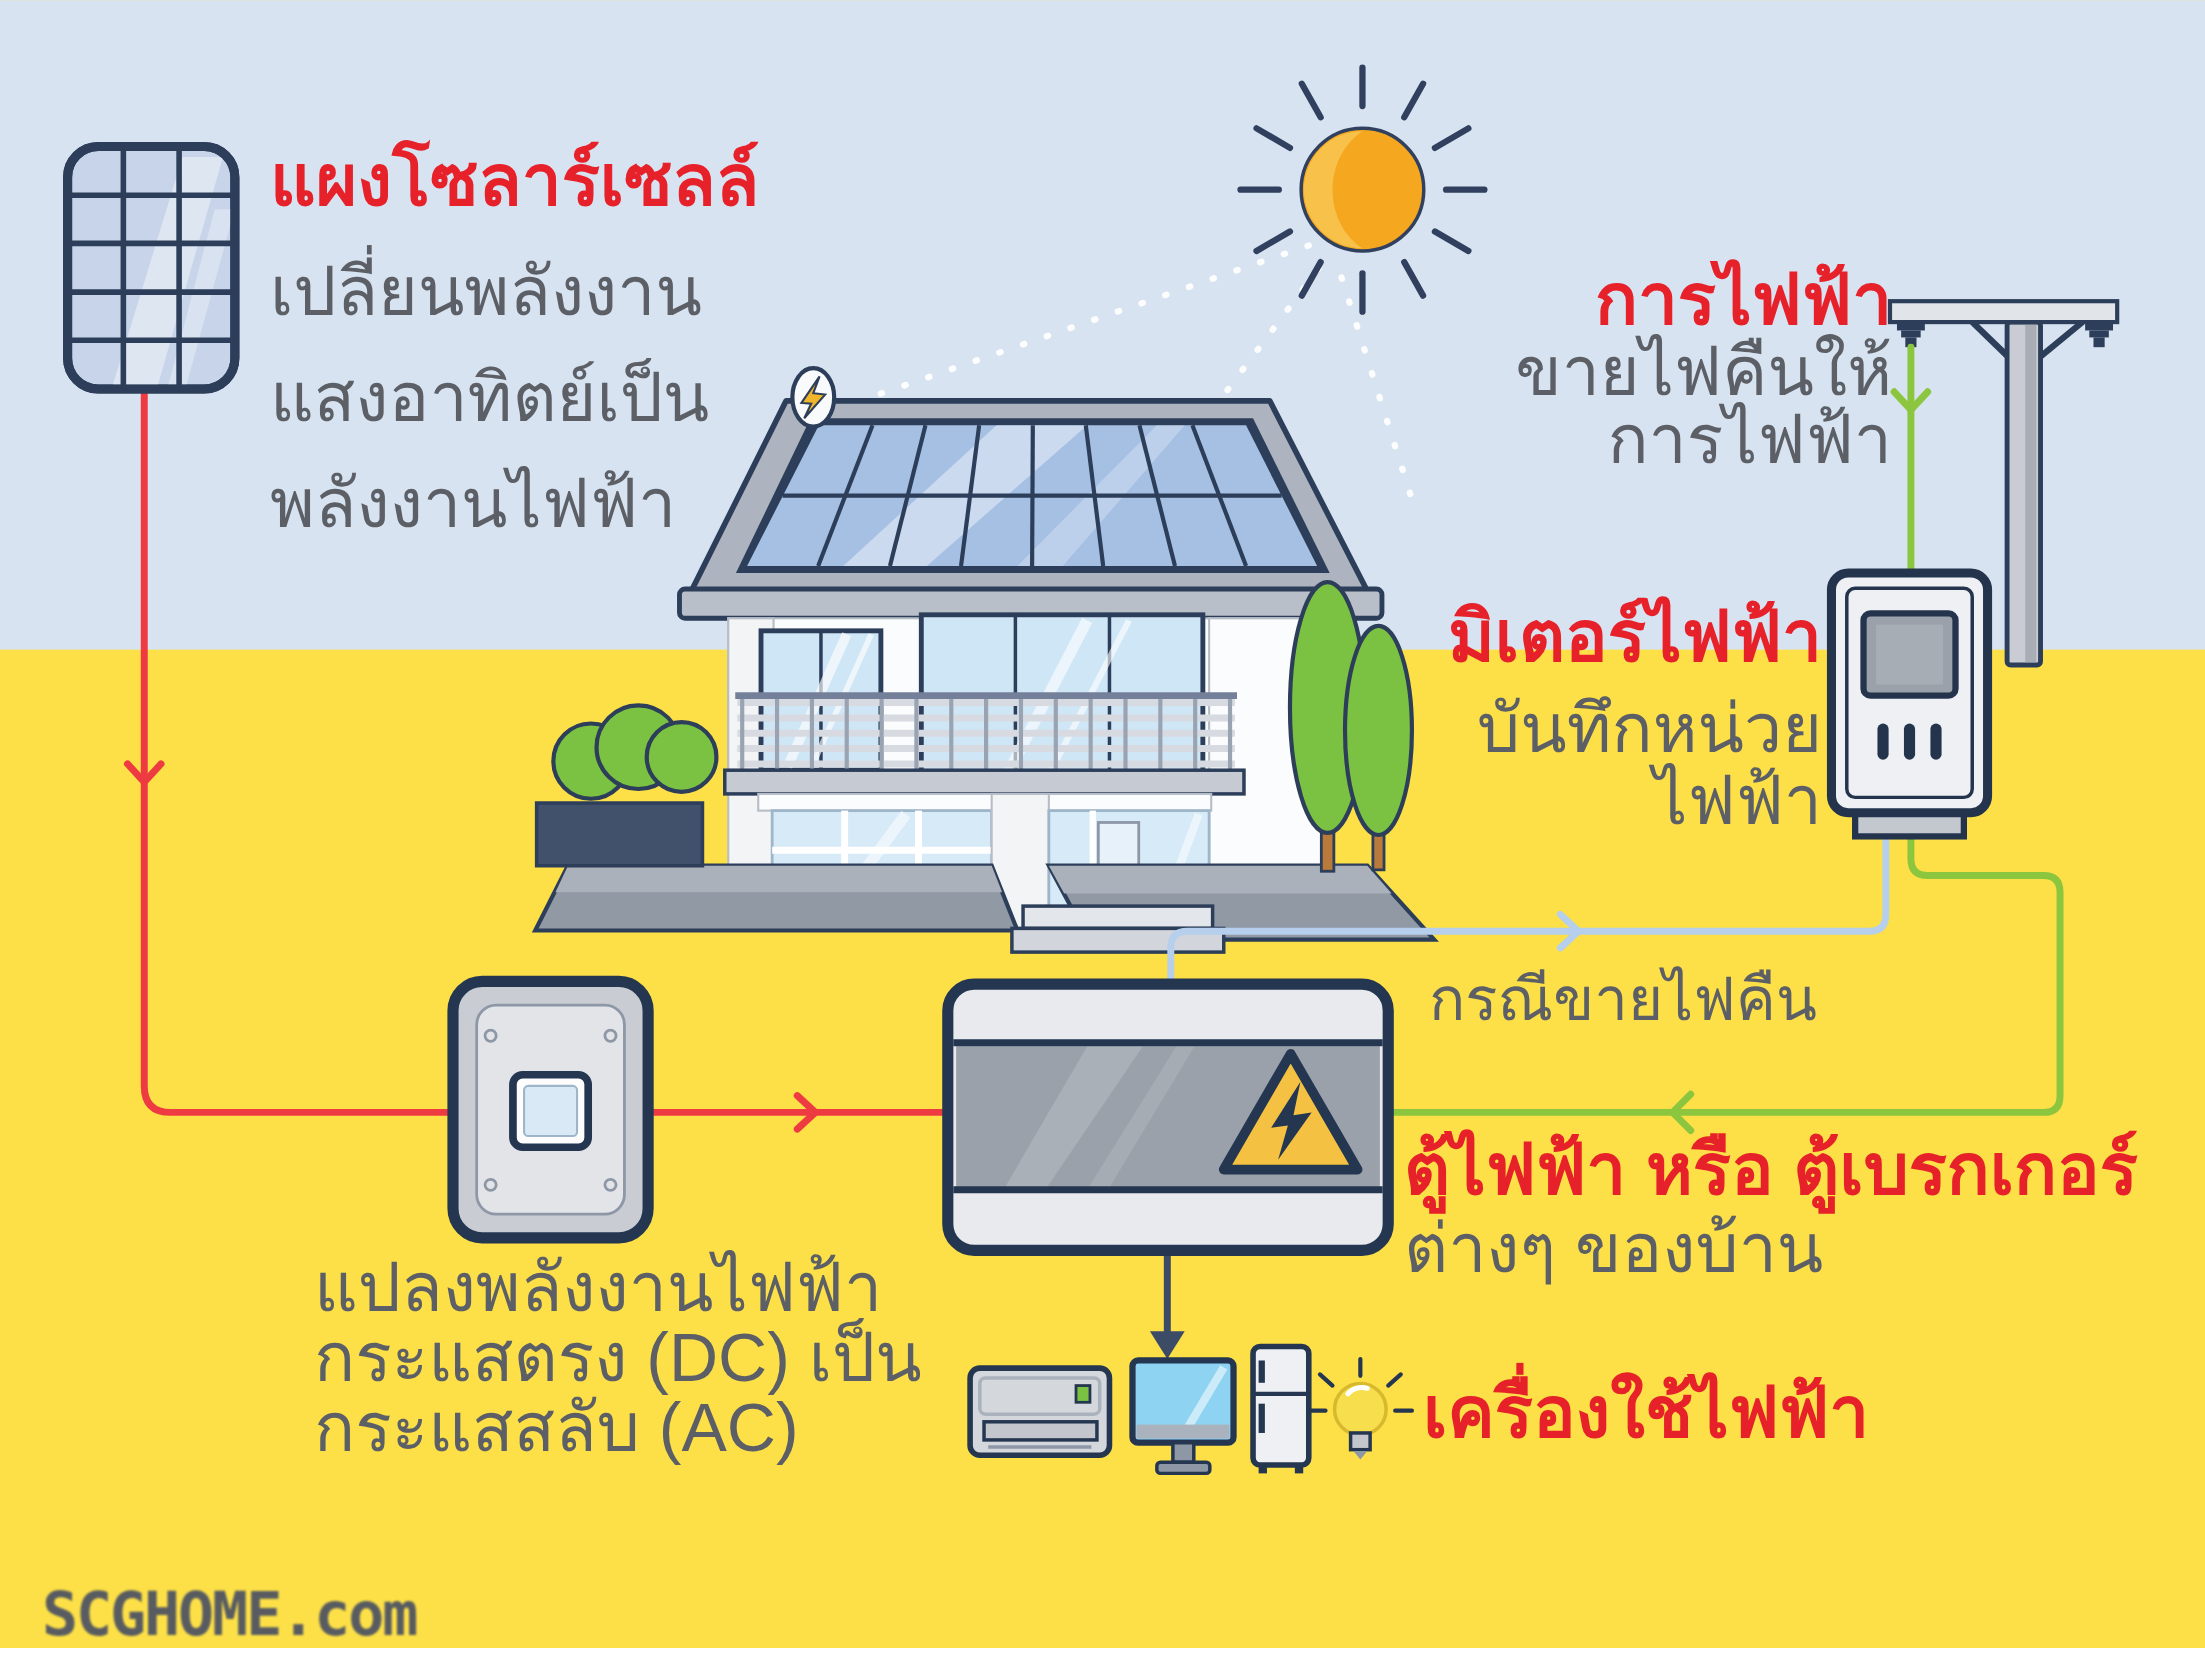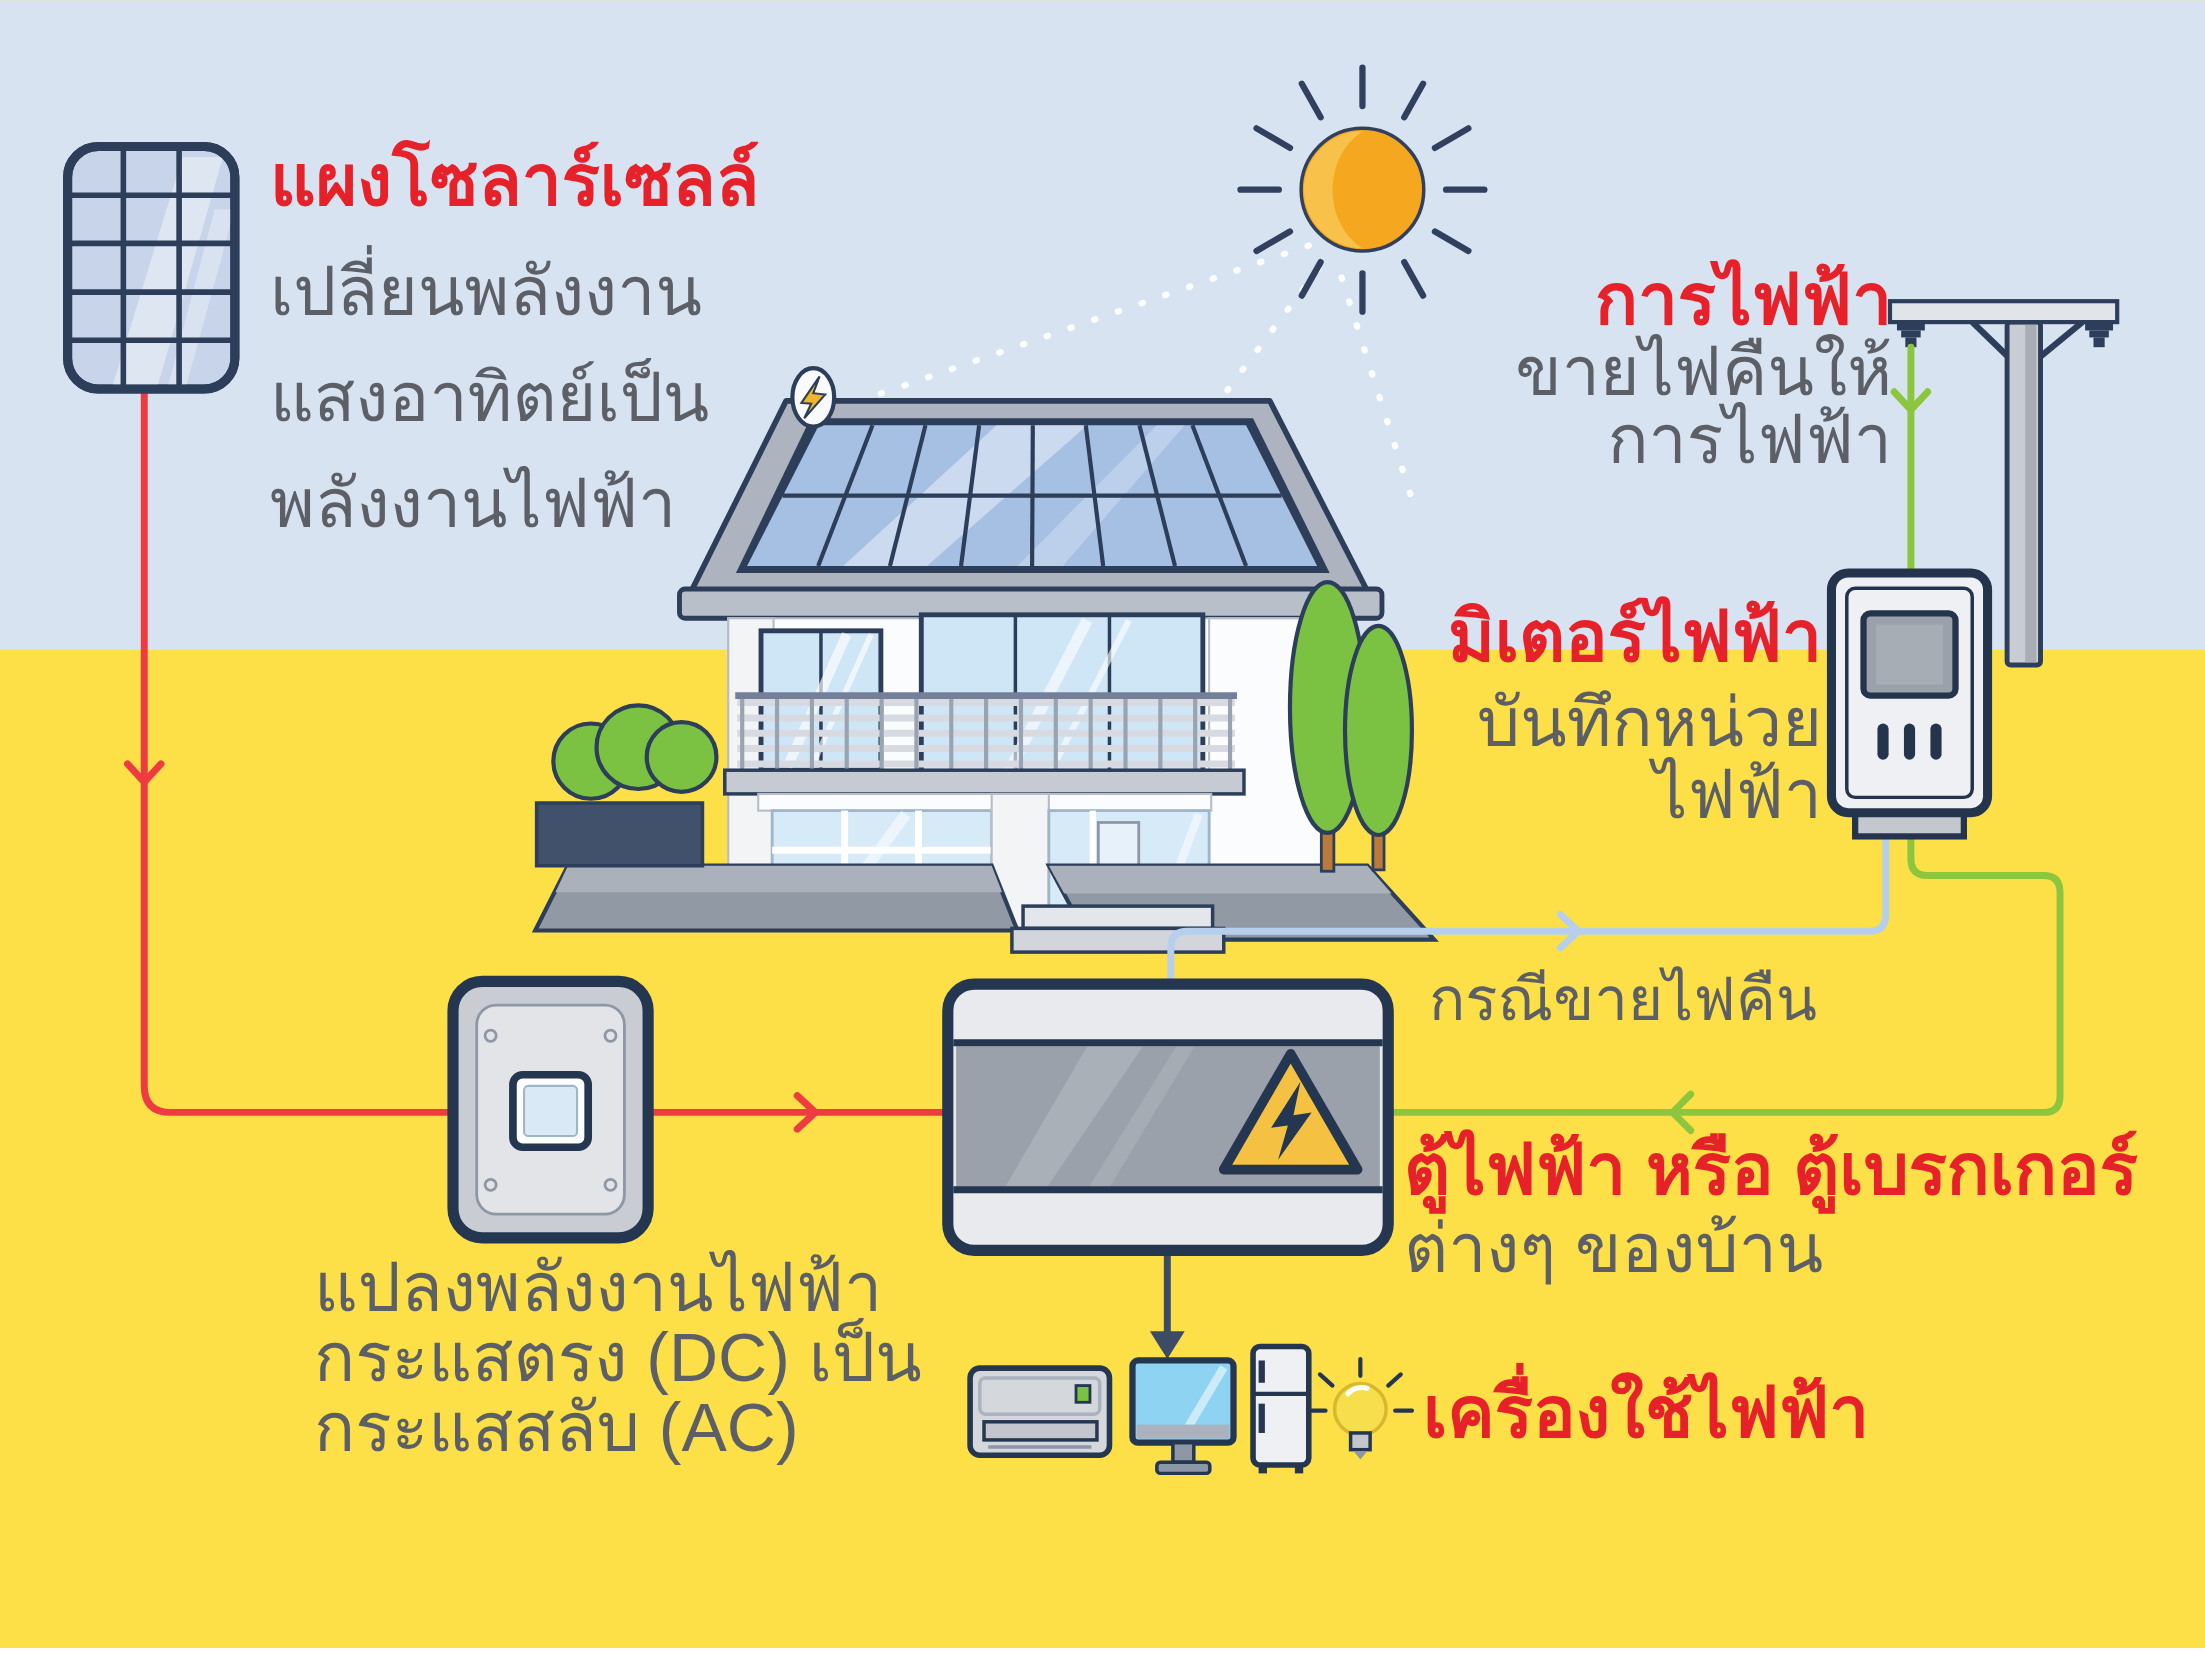--- a/index.html
+++ b/index.html
@@ -8,21 +8,21 @@
     background:#fde047;font-family:"Liberation Sans",sans-serif;padding-left:16px;
   }
   .diagram{position:absolute;left:0;top:0;}
   .label{position:absolute;white-space:nowrap;}
   .title{color:#e7212a;font-weight:700;font-size:71px;line-height:75px;}
   .desc{color:#5c6066;font-weight:400;font-size:68px;}
   .right{text-align:right;}
   .solar-label .title{margin-bottom:19.5px;}
   .solar-label .desc{line-height:106px;}
   .grid-label .desc{line-height:68px;}
-  .meter-label .title{margin-bottom:12px;}
+  .meter-label .title{margin-bottom:18px;}
   .meter-label .desc{line-height:72px;}
   .sellback-label{font-size:60px;color:#5c6066;}
   .inverter-label .title{line-height:70px;}
   .inverter-label .desc{line-height:70px;}
   .breaker-label .title{margin-bottom:6px;line-height:74px;}
   .breaker-label .desc{line-height:71px;}
   .appliances-label{font-size:71px;}
   .watermark{
     position:absolute;left:42px;top:1579px;
     font-family:"DejaVu Sans Mono",monospace;font-weight:700;
@@ -337,15 +337,16 @@
     <div class="desc">กระแสสลับ (AC)</div>
   </div>
 
   <div class="label breaker-label" style="left:1404px;top:1133px;">
     <div class="title">ตู้ไฟฟ้า หรือ ตู้เบรกเกอร์</div>
     <div class="desc">ต่างๆ ของบ้าน</div>
   </div>
 
   <div class="label appliances-label title" style="left:1423px;top:1381px;font-family:Liberation Mono, monospace;">เครื่องใช้ไฟฟ้า</div>
 
+  <div class="watermark">SCGHOME.com</div>
 
 </div>
 
 
 </body></html>

